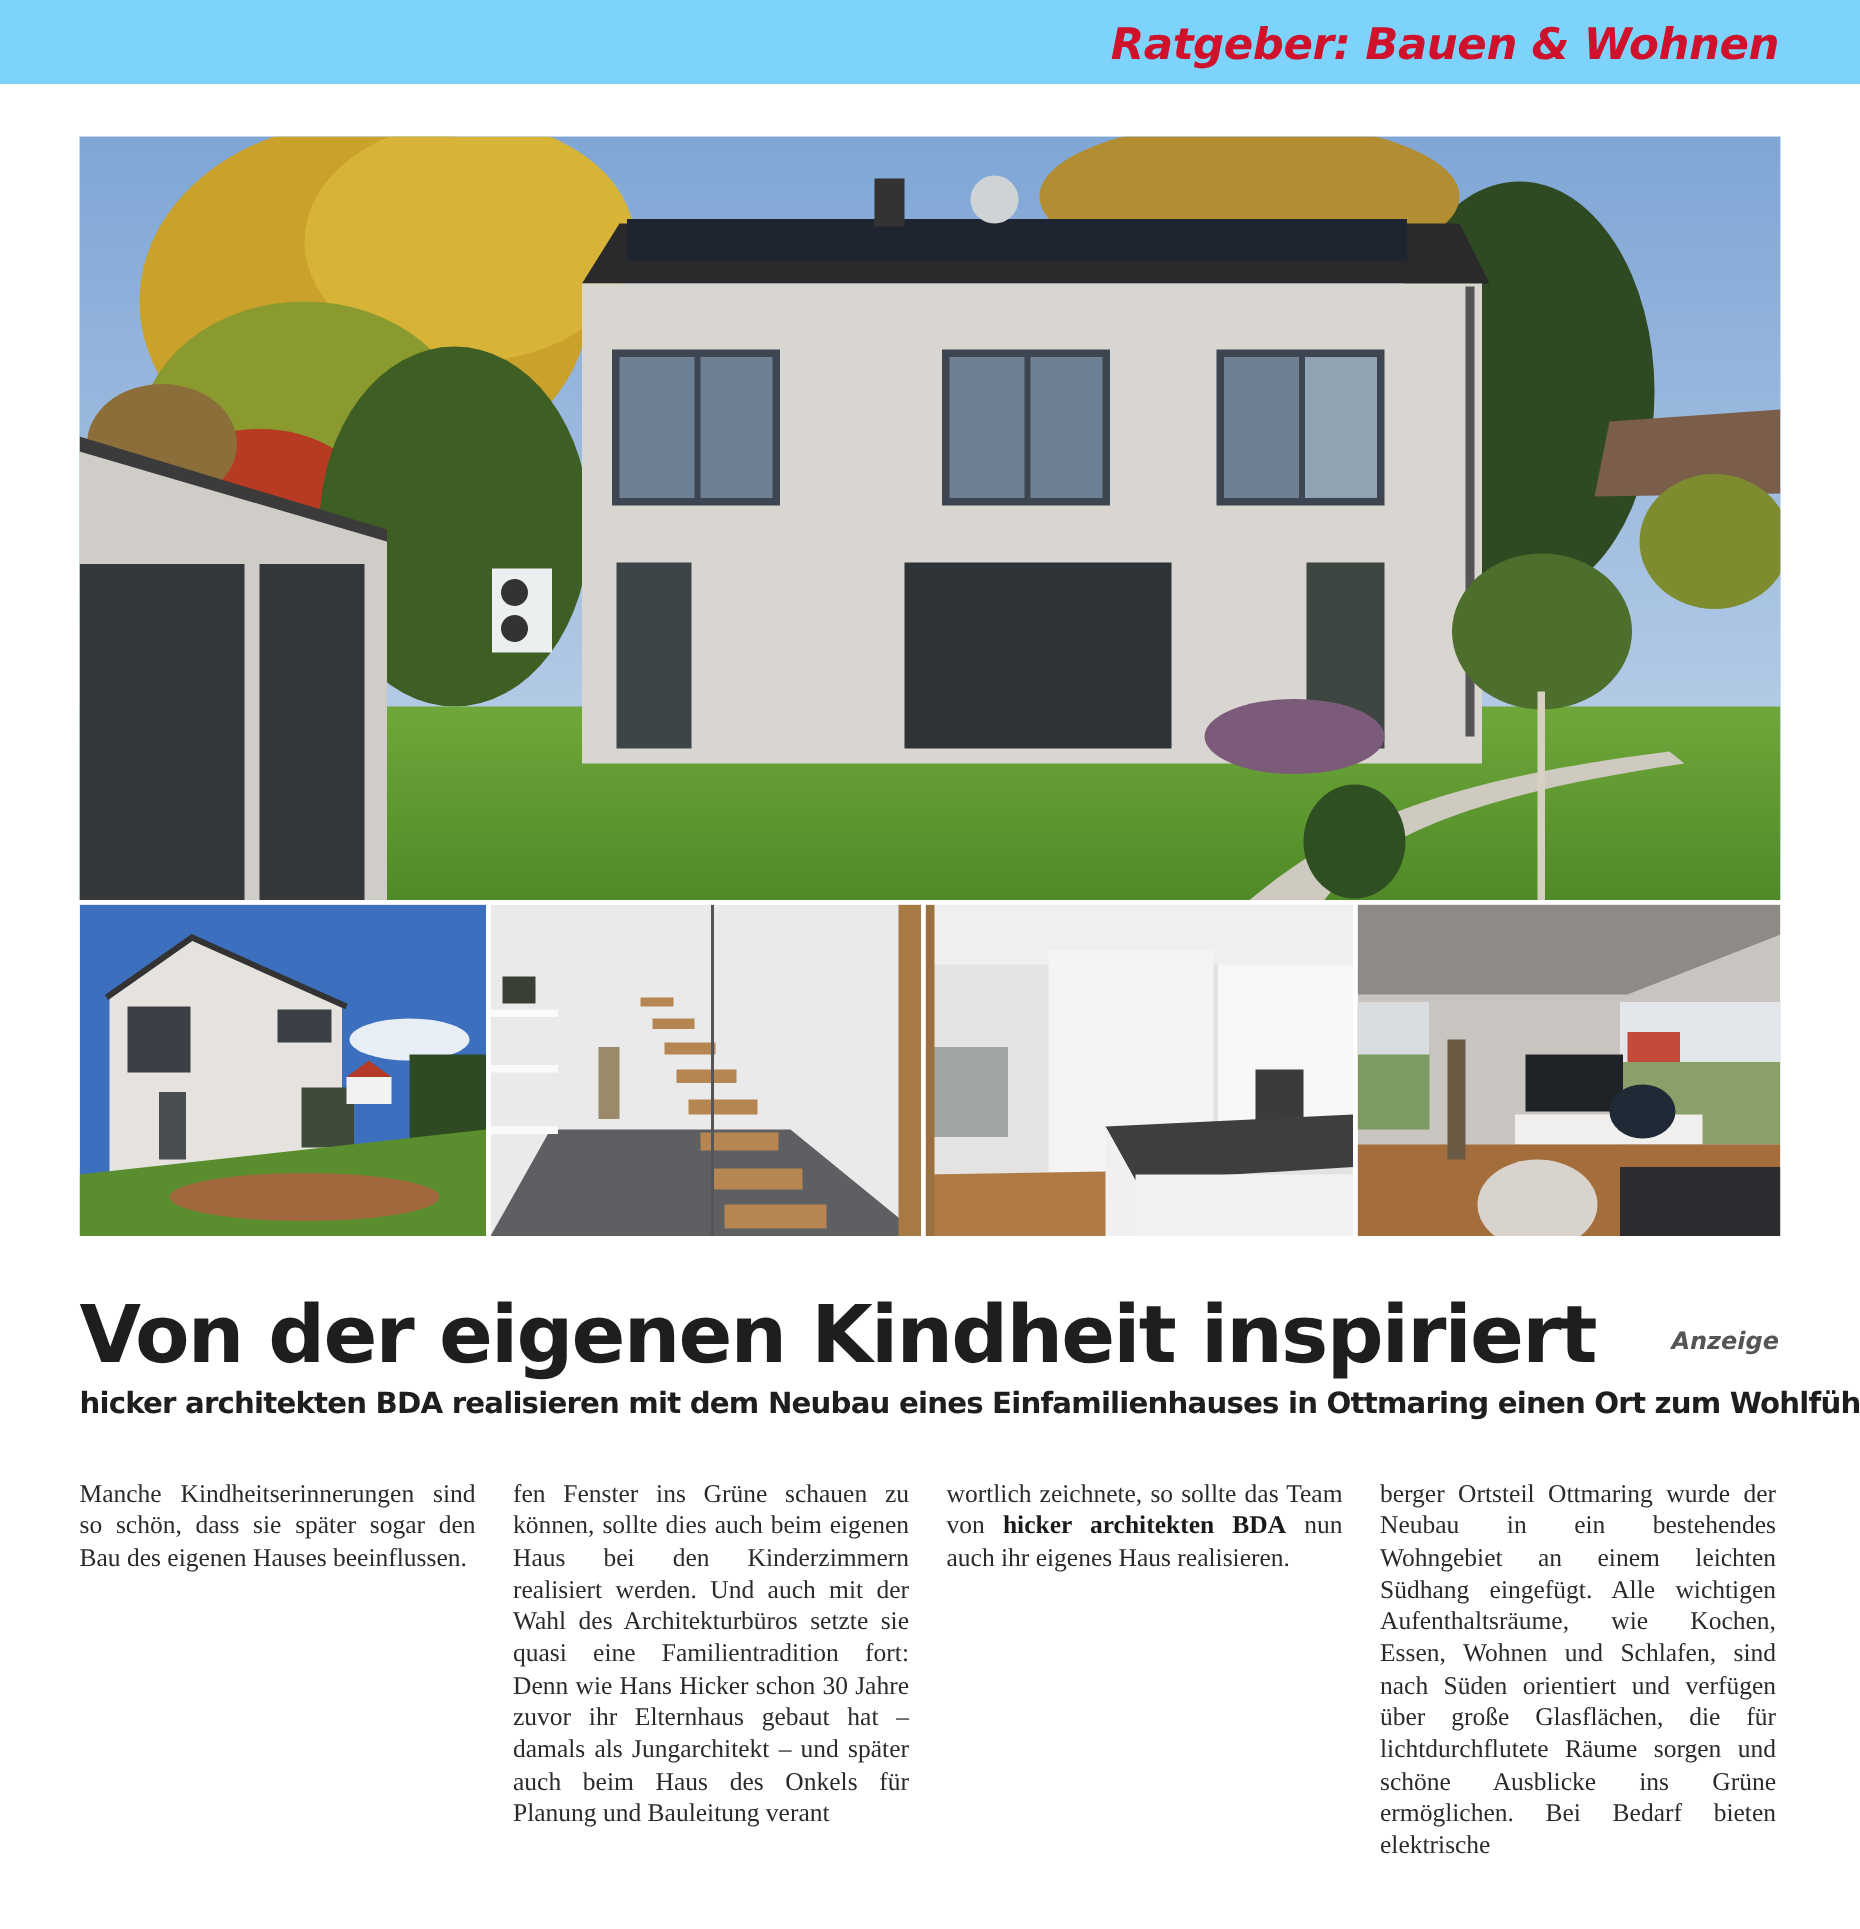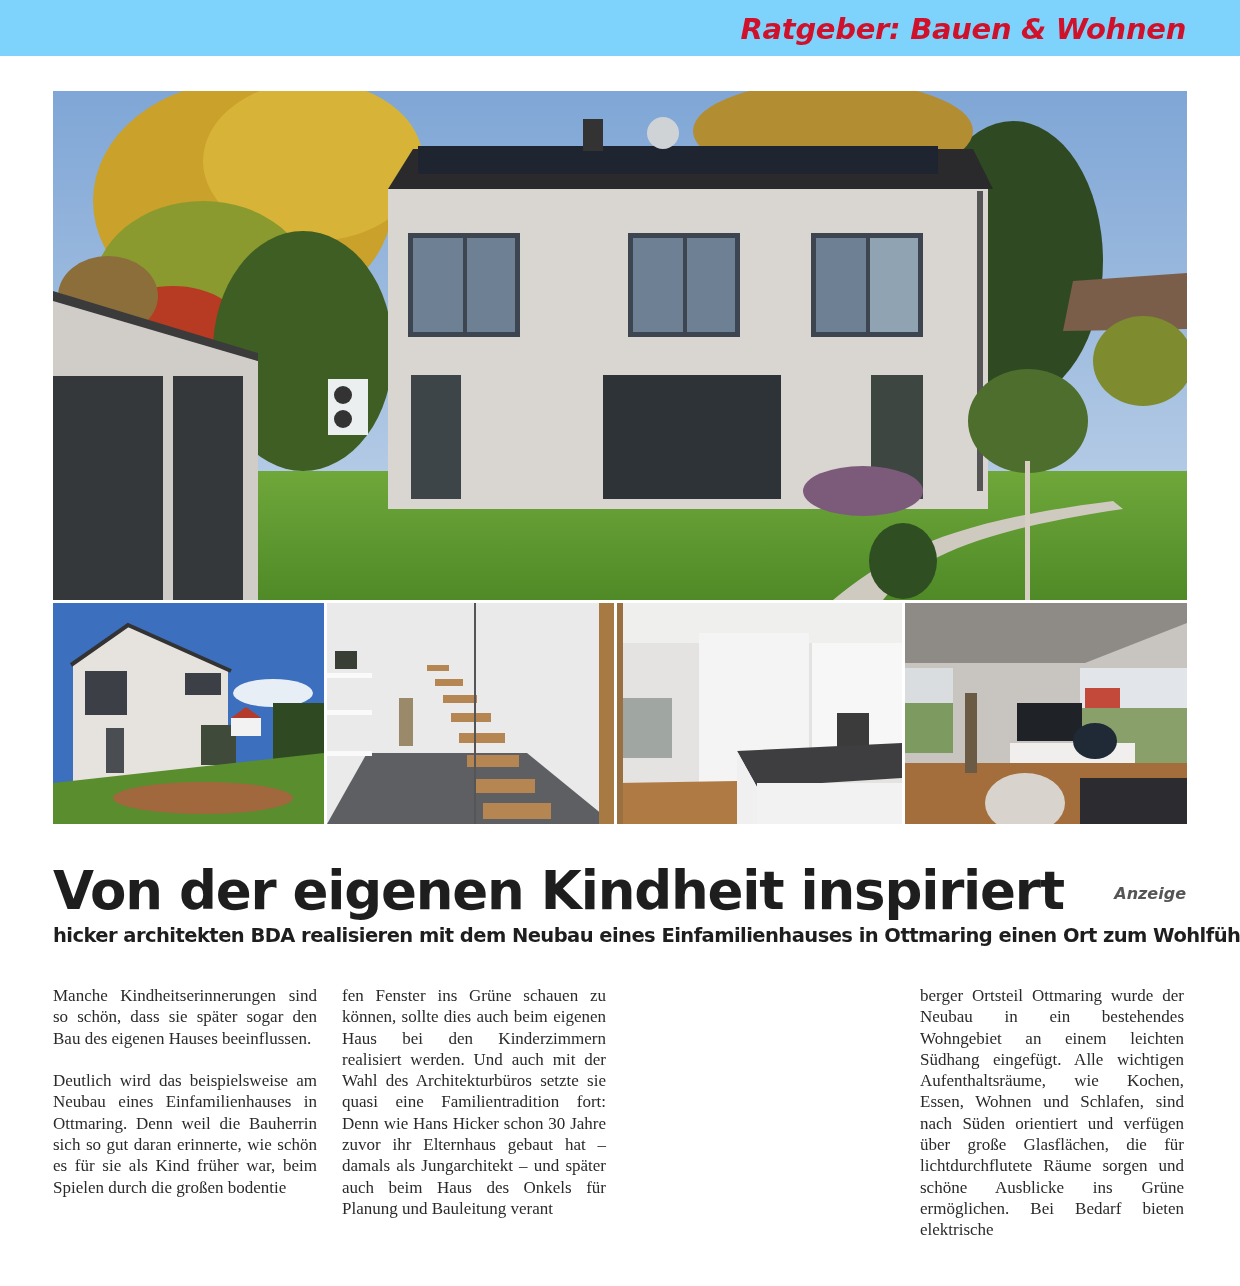--- a/index.html
+++ b/index.html
@@ -173,23 +173,23 @@
 </div>
 
 <h1 class="headline">Von der eigenen Kindheit inspiriert</h1>
 <div class="ad-label">Anzeige</div>
 <h2 class="subline">hicker architekten BDA realisieren mit dem Neubau eines Einfamilienhauses in Ottmaring einen Ort zum Wohlfühlen</h2>
 
 <div class="columns">
   <div class="col">
     <p>Manche Kindheitserinnerungen sind so schön, dass sie später so­gar den Bau des eigenen Hauses beeinflussen.</p>
     <div class="gap"></div>
-    <p>Deutlich wird das beispielsweise am Neubau eines Einfamilien­hauses in Ottmaring. Denn weil die Bauherrin sich so gut daran erinnerte, wie schön es für sie als Kind früher war, beim Spie­len durch die großen bodentie­</p>
   </div>
   <div class="col">
     <p>fen Fenster ins Grüne schauen zu können, sollte dies auch beim eigenen Haus bei den Kinderzim­mern realisiert werden. Und auch mit der Wahl des Architekturbü­ros setzte sie quasi eine Famili­entradition fort: Denn wie Hans Hicker schon 30 Jahre zuvor ihr Elternhaus gebaut hat – damals als Jungarchitekt – und später auch beim Haus des Onkels für Planung und Bauleitung verant­</p>
   </div>
   <div class="col">
+    <p><span>wortlich zeichnete, so sollte das Team von </span><b>hicker architekten BDA</b><span> nun auch ihr eigenes Haus realisieren.</span></p>
   </div>
   <div class="col">
     <p>berger Ortsteil Ottmaring wurde der Neubau in ein bestehendes Wohngebiet an einem leichten Südhang eingefügt. Alle wich­tigen Aufenthaltsräume, wie Ko­chen, Essen, Wohnen und Schla­fen, sind nach Süden orientiert und verfügen über große Glas­flächen, die für lichtdurchflutete Räume sorgen und schöne Aus­blicke ins Grüne ermöglichen. Bei Bedarf bieten elektrische</p>
   </div>
 </div>
 
 </body></html>

